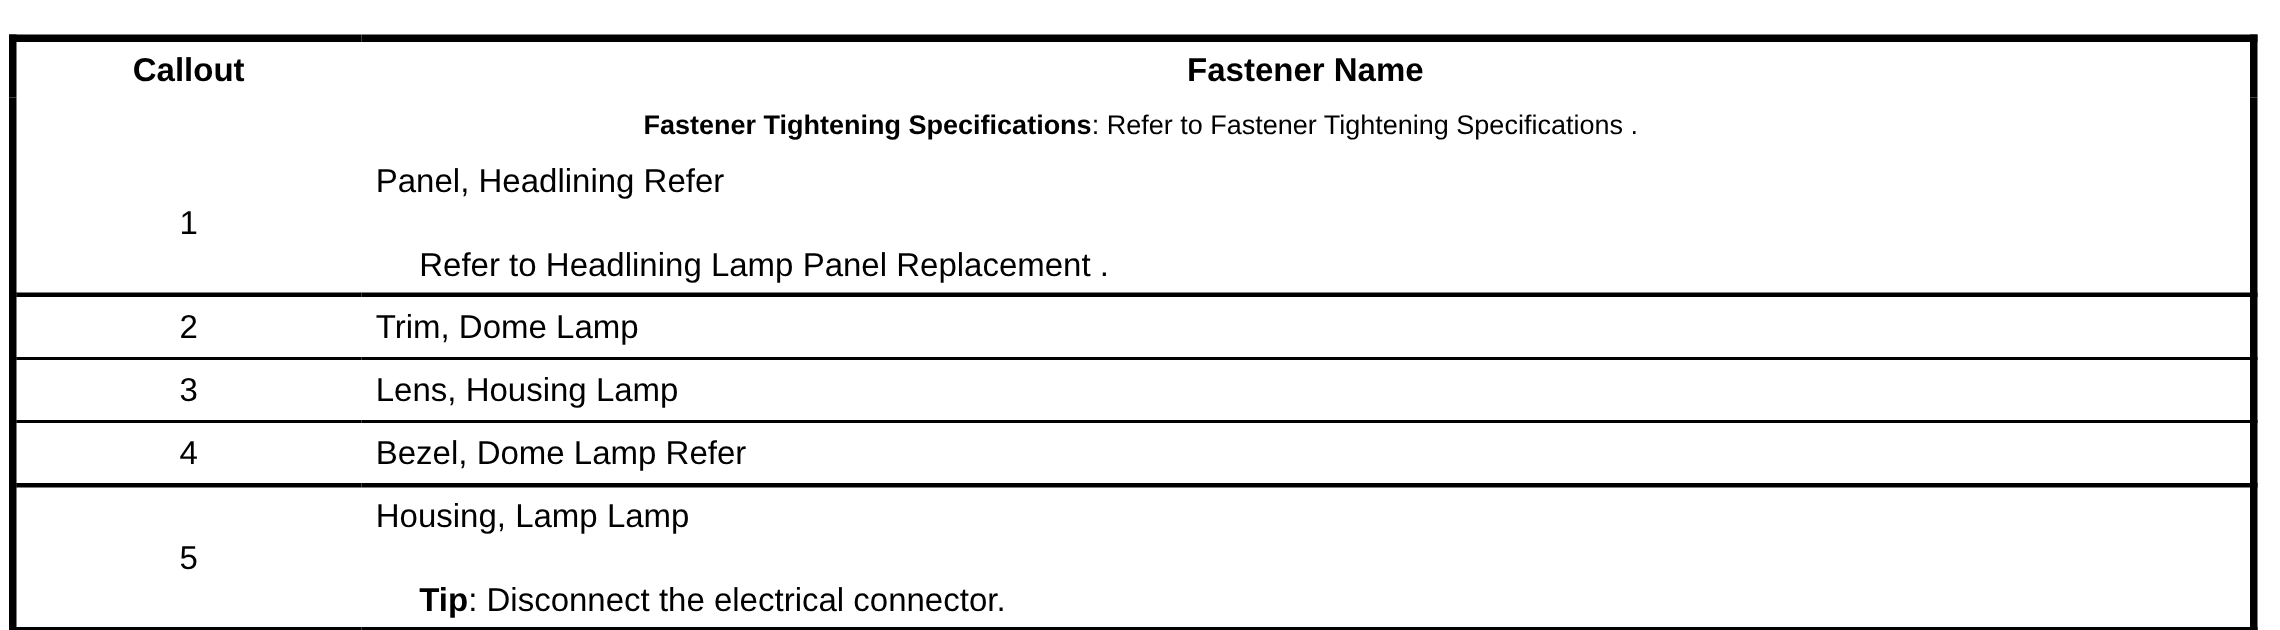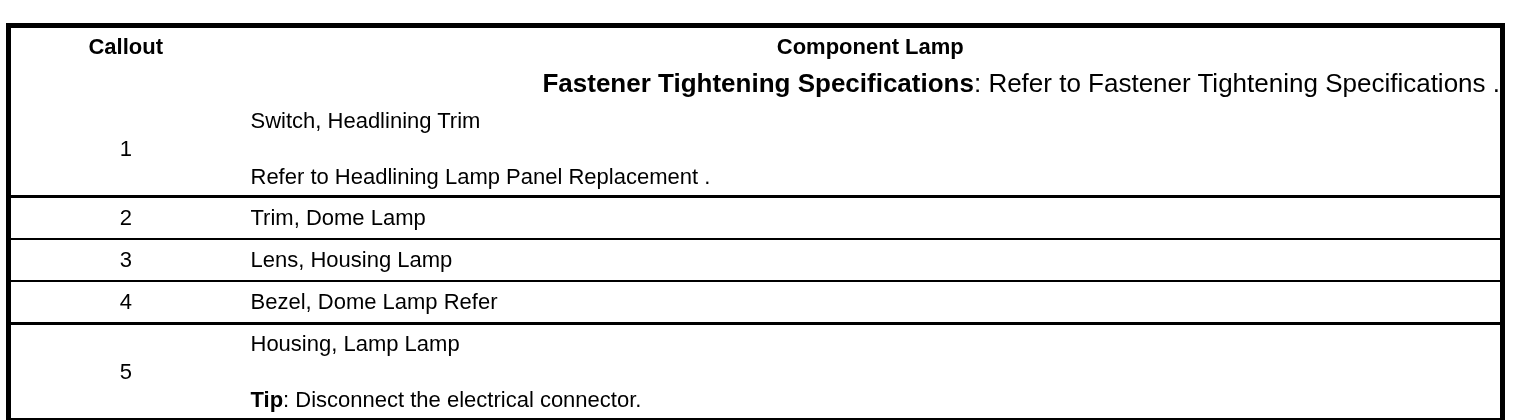--- a/index.html
+++ b/index.html
@@ -57,23 +57,23 @@
     vertical-align: middle;
     padding: 0;
     border-bottom: 4px solid #000;
   }
   th.head-callout {
     border-right: 3px solid #000;
   }
 
   td.spec-cell {
     height: 37px;
-    font-size: 26px;
+    font-size: 18px;
     font-weight: normal;
-    text-align: right;
+    text-align: center;
     vertical-align: middle;
     padding: 0 0 0 10px;
     border-bottom: 3px solid #000;
   }
   td.spec-cell b {
     font-weight: bold;
   }
 
   td.callout-cell {
     font-size: 22px;
@@ -113,50 +113,51 @@
   .line-1 {
     display: block;
     line-height: 26px;
   }
   .line-2 {
     display: block;
     line-height: 26px;
   }
   .line-2 b {
     font-weight: bold;
+    margin-left: 29px;
   }
 </style>
 </head>
 <body>
 
 <div class="sheet">
 
   <table class="spec-table">
     <colgroup>
       <col class="col-callout">
       <col class="col-component">
     </colgroup>
 
     <thead>
       <tr>
         <th class="head-cell head-callout">Callout</th>
-        <th class="head-cell">Component Lamp</th>
+        <th class="head-cell">Fastener Name</th>
       </tr>
     </thead>
 
     <tbody>
 
       <tr>
         <td class="spec-cell" colspan="2"><b>Fastener Tightening Specifications</b><span>: Refer to Fastener Tightening Specifications .</span></td>
       </tr>
 
       <tr class="row-tall rule-heavy">
         <td class="callout-cell">1</td>
         <td class="component-cell">
-          <span class="line-1">Switch, Headlining Trim</span>
+          <span class="line-1">Panel, Headlining Refer</span>
           <span class="line-gap"></span>
           <span class="line-2"><b></b><span>Refer to Headlining Lamp Panel Replacement .</span></span>
         </td>
       </tr>
 
       <tr class="row-short rule-thin">
         <td class="callout-cell">2</td>
         <td class="component-cell">
           <span class="line-1">Trim, Dome Lamp</span>
         </td>

